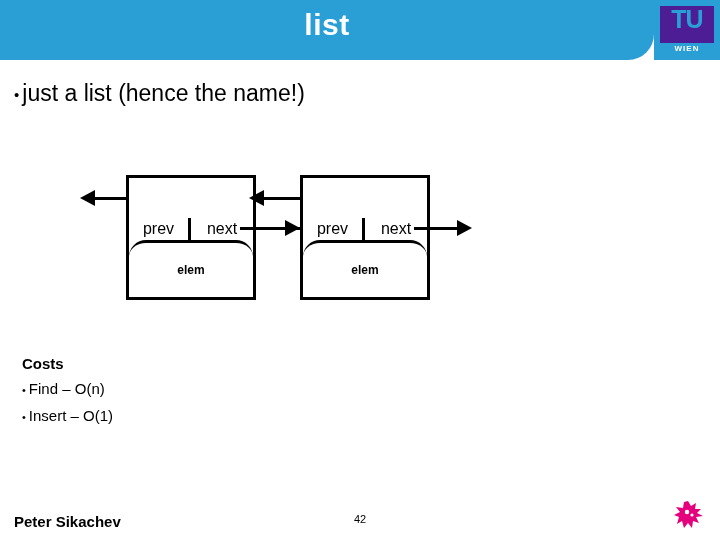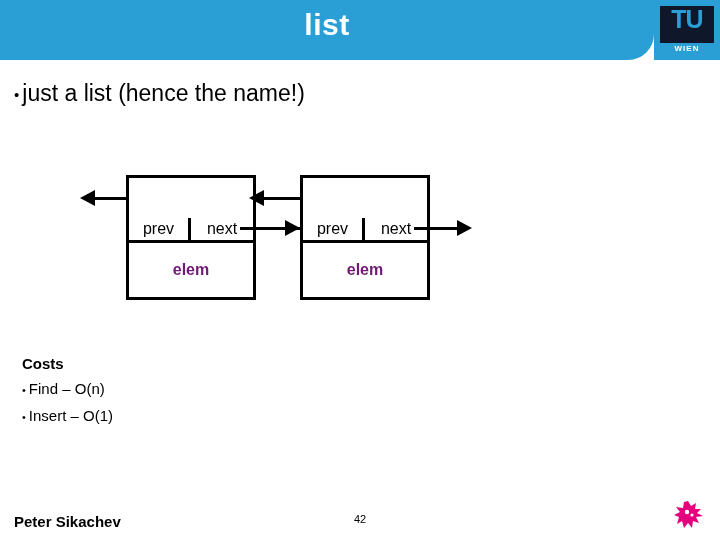--- a/index.html
+++ b/index.html
@@ -52,21 +52,21 @@
     width: 66px;
     height: 60px;
     background: #2a9fd6;
   }
   .logo-inner {
     position: absolute;
     left: 6px;
     top: 6px;
     width: 54px;
     height: 48px;
-    background: #0f172a;
+    background: #4c1d95;
     display: flex;
     flex-direction: column;
     align-items: center;
     justify-content: flex-start;
   }
   .logo-tu {
     font-size: 25px;
     font-weight: bold;
     color: #2a9fd6;
     line-height: 27px;
@@ -138,24 +138,25 @@
   .node-bottom {
     position: absolute;
     left: 0;
     right: 0;
     top: 62px;
     bottom: 0;
     border-top: 3px solid #000000;
     display: flex;
     align-items: center;
     justify-content: center;
-    font-size: 16px;
-    font-weight: bold;
-    color: #701a75;
-    box-sizing: border-box;
+    font-size: 12px;
+    font-weight: bold;
+    color: #000000;
+    box-sizing: border-box;
+    border-radius: 17px;
   }
 
   
   .arrow-line {
     position: absolute;
     height: 3px;
     background: #000000;
   }
   .arrow-head {
     position: absolute;

